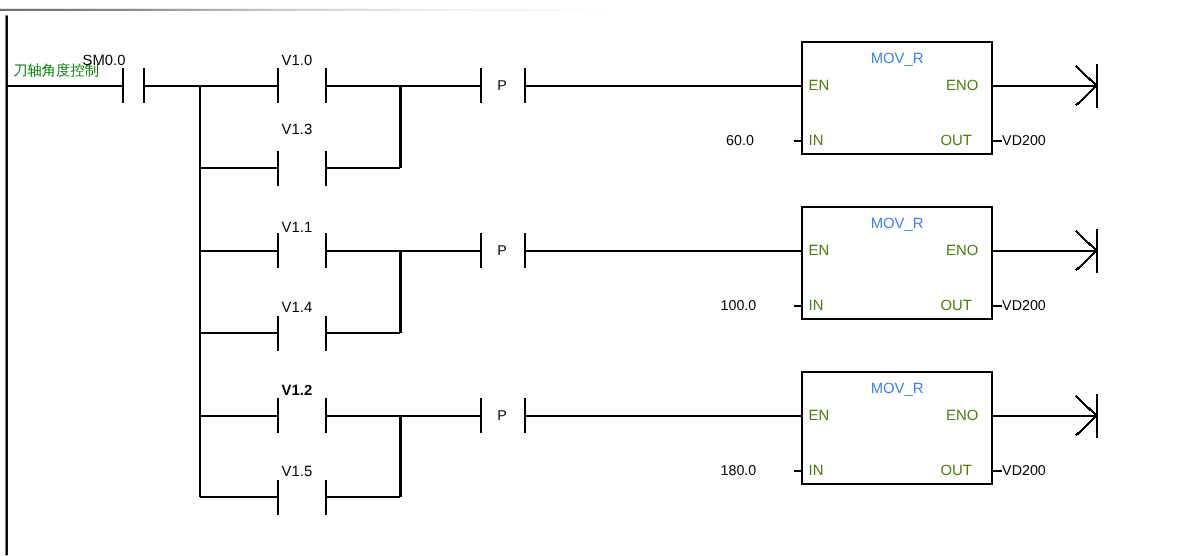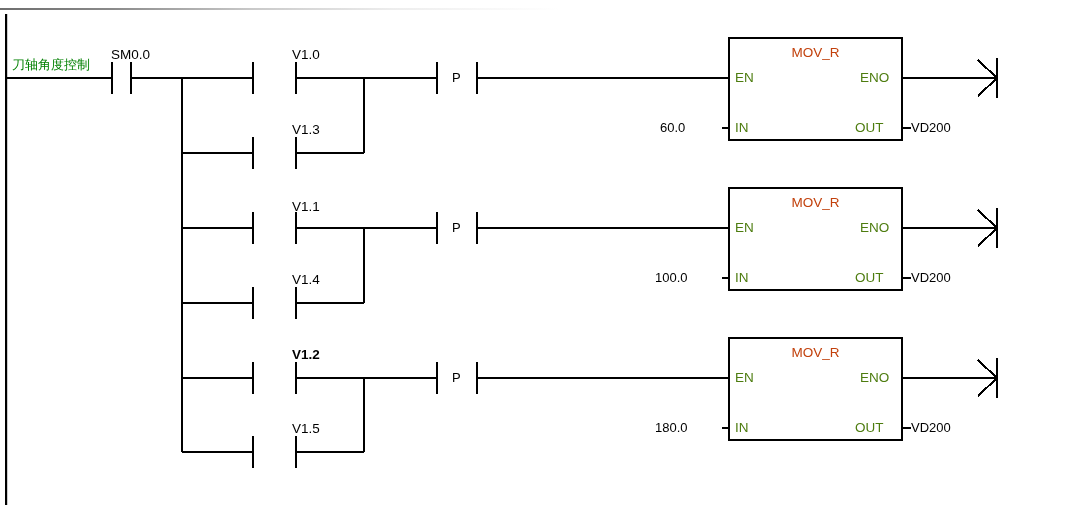--- a/index.html
+++ b/index.html
@@ -4,26 +4,26 @@
 <style>
   html,body{margin:0;padding:0;}
   body{
     width:1077px;height:505px;background:#ffffff;overflow:hidden;
     font-family:"Liberation Sans","DejaVu Sans",sans-serif;
   }
   #stage{position:relative;width:1077px;height:505px;}
   #stage svg{position:absolute;left:0;top:0;}
 
   .lbl{position:absolute;white-space:nowrap;font-size:13px;color:#000;line-height:1;}
-  .lbl-contact{font-size:13.5px;margin-left:36px;}
+  .lbl-contact{font-size:13.5px;}
   .comment{position:absolute;white-space:nowrap;font-size:13px;color:#008000;
            font-family:"DejaVu Sans","Liberation Sans",sans-serif;line-height:1;}
   .val{position:absolute;white-space:nowrap;font-size:13px;color:#000000;
        text-align:left;line-height:1;}
-  .blk-title{position:absolute;white-space:nowrap;font-size:13.5px;color:#c2410c;
+  .blk-title{position:absolute;white-space:nowrap;font-size:13.5px;color:#3b82f6;
              text-align:center;line-height:1;}
   .pin{position:absolute;white-space:nowrap;font-size:13.5px;color:#4d7c0f;line-height:1;}
 </style>
 </head>
 <body>
 
 <div id="stage">
 
   <svg width="1077" height="505">
     <defs>
@@ -130,21 +130,21 @@
       <line x1="978" y1="396" x2="997" y2="378"></line>
       <line x1="997" y1="358" x2="997" y2="398"></line>
     </g>
   </svg>
 
   <div class="comment" style="left:12px;top:18px;margin-top:40px;">刀轴角度控制</div>
 
   <div class="lbl lbl-contact" style="left:75px;top:48px;">SM0.0</div>
 
   <div class="lbl lbl-contact" style="left:256px;top:48px;">V1.0</div>
-  <div class="lbl lbl-contact" style="left:256px;top:123px;">V1.3</div>
+  <div class="lbl lbl-contact" style="left:256px;top:111px;">V1.3</div>
 
   <div class="lbl lbl-contact" style="left:256px;top:200px;text-align:center;">V1.1</div>
   <div class="lbl lbl-contact" style="left:256px;top:273px;">V1.4</div>
 
   <div class="lbl lbl-contact" style="left:256px;top:348px;font-weight:bold;">V1.2</div>
   <div class="lbl lbl-contact" style="left:256px;top:422px;">V1.5</div>
 
   <div class="lbl" style="left:452px;top:71px;">P</div>
   <div class="lbl" style="left:452px;top:221px;">P</div>
   <div class="lbl" style="left:452px;top:371px;">P</div>

